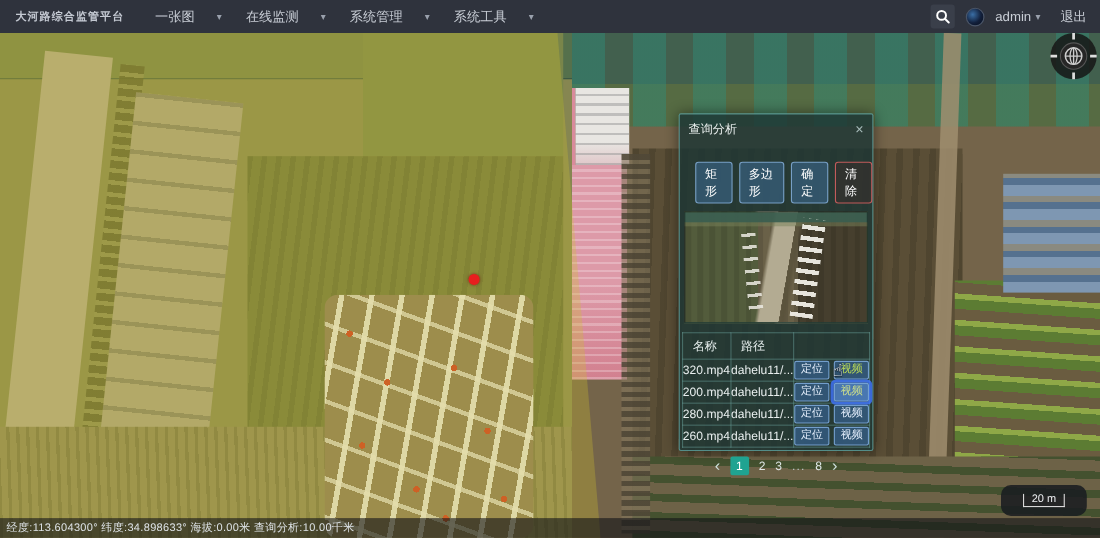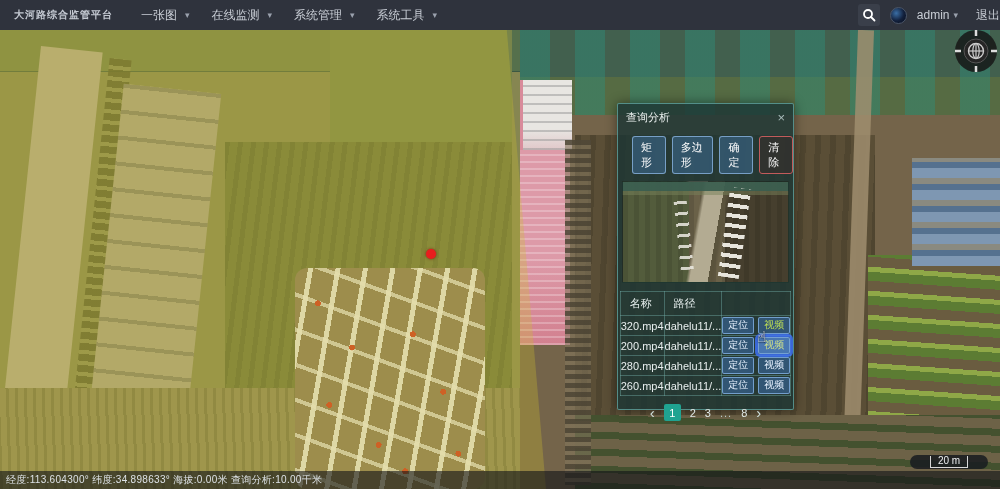--- a/index.html
+++ b/index.html
@@ -6,24 +6,24 @@
   html,body { width:1000px; height:489px; overflow:hidden; background:#15181d;
               font-family:"Liberation Sans", sans-serif; }
   .screen { position:relative; width:1000px; height:489px; overflow:hidden; }
 
   
   .navbar { position:absolute; top:0; left:0; width:1000px; height:30px;
             background:#2f333d; display:flex; align-items:center; z-index:50; }
   .nav-title { margin-left:14px; font-size:10px; font-weight:bold; color:#c4c9d2;
                letter-spacing:1px; }
   .nav-menus { display:flex; margin-left:28px; gap:22px; }
-  .menu-item { font-size:12px; color:#c9ced6; display:flex; align-items:center; gap:8px;
+  .menu-item { font-size:12px; color:#c9ced6; display:flex; align-items:center; gap:20px;
                cursor:pointer; }
   .menu-caret { font-size:9px; color:#9aa1ad; }
-  .nav-right { margin-left:auto; display:flex; align-items:center; gap:10px; }
+  .nav-right { margin-left:auto; display:flex; align-items:center; gap:10px; margin-right:12px; }
   .search-btn { width:22px; height:22px; display:flex; align-items:center; justify-content:center;
                 background:#3a3f4a; border-radius:3px; cursor:pointer; }
   .avatar { width:17px; height:17px; border-radius:50%;
             background:radial-gradient(circle at 35% 35%, #3a6ea5 0%, #12203c 55%, #060b18 100%);
             border:1px solid #4a5568; }
   .user-name { font-size:12px; color:#c9ced6; display:flex; align-items:center; gap:4px; cursor:pointer; }
   .logout { font-size:12px; color:#c9ced6; margin-left:8px; cursor:pointer; }
 
   
   #map { position:absolute; top:30px; left:0; width:1000px; height:459px;
@@ -85,41 +85,41 @@
         radial-gradient(circle 3px at 86% 84%, #cf3822 97%, transparent); }
   .yellow-overlay { left:0; top:0; width:560px; height:459px;
       background:rgba(205,193,45,0.30);
       clip-path:polygon(0 0, 90.5% 0, 97.5% 100%, 0 100%); pointer-events:none; }
   .red-marker { left:426px; top:219px; width:10px; height:10px; border-radius:50%;
       background:#e81e1e; box-shadow:0 0 3px rgba(110,0,0,0.7); cursor:pointer; }
 
   
   .compass { position:absolute; left:953px; top:28px; width:46px; height:46px; cursor:pointer; }
   
-  .scalebar { position:absolute; right:12px; bottom:20px; width:78px; height:14px;
+  .scalebar { position:absolute; right:12px; bottom:20px; width:78px; height:28px;
       background:rgba(24,27,32,0.85); border-radius:9px; display:flex;
       align-items:center; justify-content:center; }
   .scale-line { border-left:1px solid #d8d8d8; border-right:1px solid #d8d8d8;
       border-bottom:1px solid #d8d8d8; padding:0 7px 1px; height:12px;
       font-size:10px; line-height:10px; color:#eceff1; }
   
   .statusbar { position:absolute; left:0; bottom:0; width:1000px; height:18px;
       background:rgba(16,19,24,0.6); display:flex; align-items:center; z-index:40; }
   .status-text { font-size:10px; color:#dde2e6; margin-left:6px; letter-spacing:0.3px; }
 
   
   .panel { position:absolute; left:617px; top:103px; width:177px; height:307px;
       background:rgba(28,54,52,0.82); border:1px solid rgba(100,170,165,0.75);
       border-radius:2px; box-shadow:0 0 12px rgba(0,0,0,0.45); z-index:60;
       color:#e8eeee; }
   .panel-header { display:flex; align-items:center; justify-content:space-between;
       padding:6px 8px 2px 8px; }
   .panel-title { font-size:11px; color:#eaf0ef; }
   .panel-close { font-size:13px; color:#a7bcba; cursor:pointer; line-height:10px; }
-  .tools-row { display:flex; justify-content:center; gap:6px; margin:9px 0 7px 14px; }
+  .tools-row { display:flex; justify-content:center; gap:6px; margin:20px 0 7px 14px; }
   .tool-btn { font-size:11px; color:#fff; padding:3px 8px; border-radius:3px; cursor:pointer;
       background:rgba(62,108,150,0.55); border:1px solid rgba(128,168,208,0.9); }
   .tool-btn.danger { background:rgba(70,40,40,0.35); border-color:#c25b5b; }
   .preview { position:relative; width:167px; height:102px; margin:0 auto; overflow:hidden;
       border:1px solid rgba(18,38,36,0.7);
       background-color:#5d6444;
       background-image:
         linear-gradient(180deg, rgba(60,95,80,0.95) 0 9%, rgba(120,130,90,0.5) 9% 13%, rgba(0,0,0,0) 13%),
         linear-gradient(100deg, rgba(0,0,0,0) 0 44%, #b3ab92 46% 56%, rgba(90,82,60,0.9) 56% 58%, rgba(0,0,0,0) 60%),
         repeating-linear-gradient(90deg, rgba(0,0,0,0.10) 0 5px, rgba(0,0,0,0) 5px 11px),

